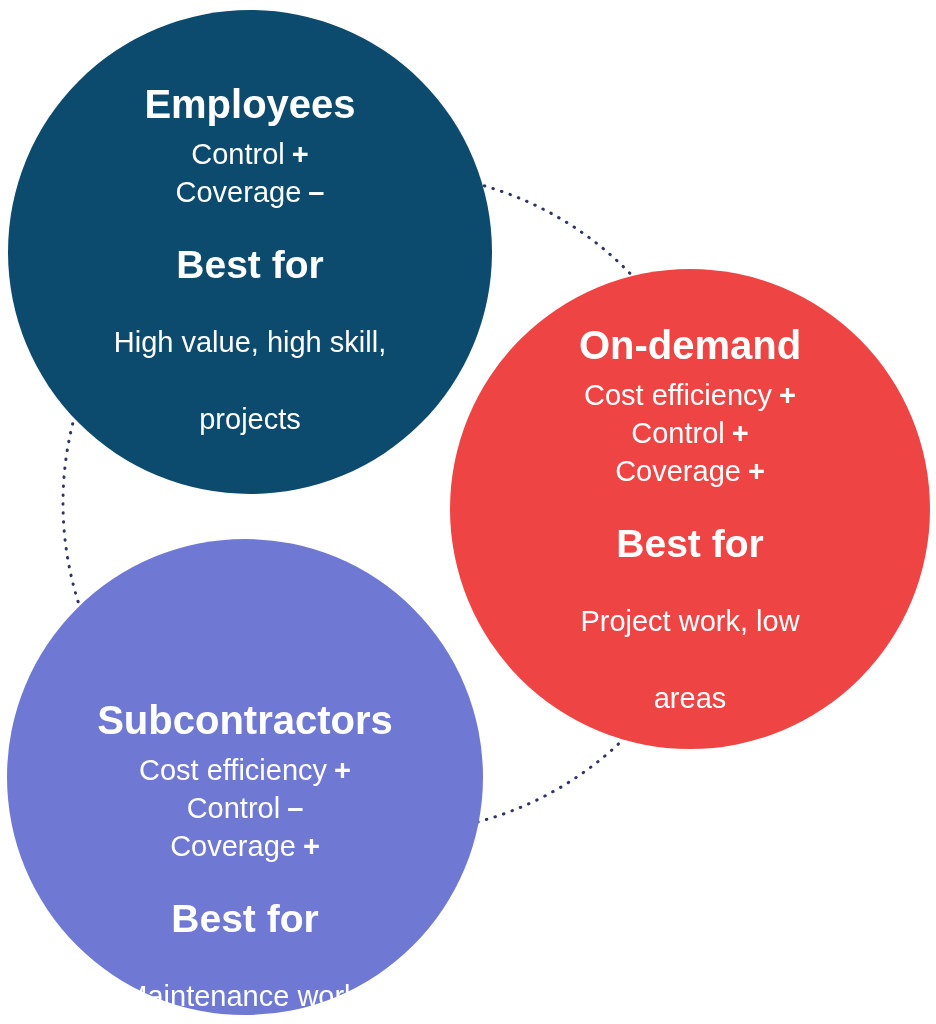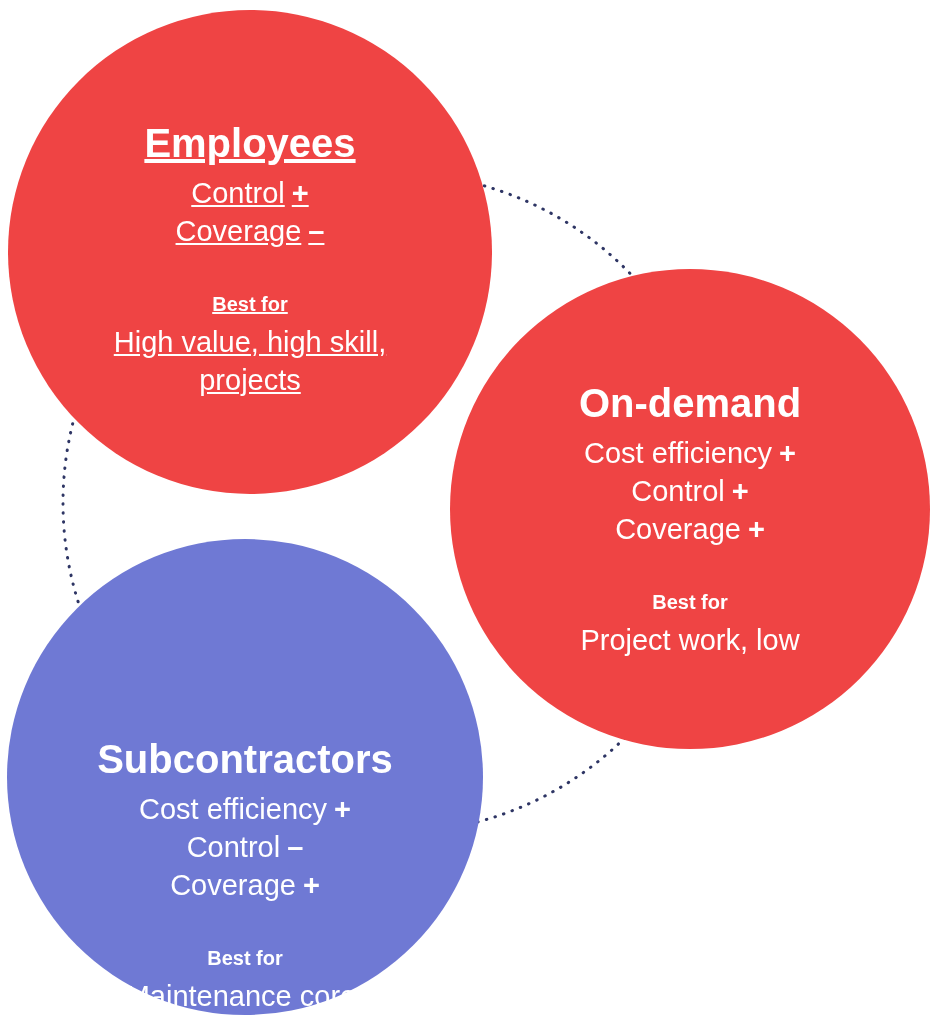--- a/index.html
+++ b/index.html
@@ -48,41 +48,42 @@
   .attr-line {
     font-size: 29px;
     line-height: 38px;
     font-weight: 400;
   }
   .attr-sign {
     font-weight: 700;
     margin-left: 7px;
   }
   .best-for {
-    font-size: 20px;
+    font-size: 39px;
     line-height: 38px;
     font-weight: 700;
     margin-top: 35px;
   }
   .bf-line {
     font-size: 29px;
     line-height: 38px;
     font-weight: 400;
+    margin-top: 39px;
   }
 </style>
 </head>
 <body>
 
 <div class="canvas">
 
   <svg class="dotted-svg" width="936" height="1024" viewBox="0 0 936 1024">
     <circle cx="393" cy="503" r="330" fill="none" stroke-width="3" stroke-dasharray="0.5 8.5" stroke-linecap="round" stroke="#2e3564"></circle>
   </svg>
 
-  <div class="circle c-employees" style="background-color: #ef4444; text-decoration: underline;">
+  <div class="circle c-employees" style="background-color: #0c4a6e;">
     <div class="content">
       <div class="circle-title">Employees</div>
       <div class="attr-line">
         <span>Control</span><span class="attr-sign">+</span>
       </div>
       <div class="attr-line">
         <span>Coverage</span><span class="attr-sign">–</span>
       </div>
       <div class="best-for">Best for</div>
       <div class="bf-line">High value, high skill,</div>
@@ -97,33 +98,34 @@
         <span>Cost efficiency</span><span class="attr-sign">+</span>
       </div>
       <div class="attr-line">
         <span>Control</span><span class="attr-sign">+</span>
       </div>
       <div class="attr-line">
         <span>Coverage</span><span class="attr-sign">+</span>
       </div>
       <div class="best-for">Best for</div>
       <div class="bf-line">Project work, low</div>
+      <div class="bf-line">areas</div>
     </div>
   </div>
 
   <div class="circle c-subcontractors" style="background-color: rgb(111, 121, 212); justify-content: flex-end;">
     <div class="content">
       <div class="circle-title">Subcontractors</div>
       <div class="attr-line">
         <span>Cost efficiency</span><span class="attr-sign">+</span>
       </div>
       <div class="attr-line">
         <span>Control</span><span class="attr-sign">–</span>
       </div>
       <div class="attr-line">
         <span>Coverage</span><span class="attr-sign">+</span>
       </div>
       <div class="best-for">Best for</div>
-      <div class="bf-line">Maintenance core,</div>
+      <div class="bf-line">Maintenance work,</div>
     </div>
   </div>
 
 </div>
 
 </body></html>

